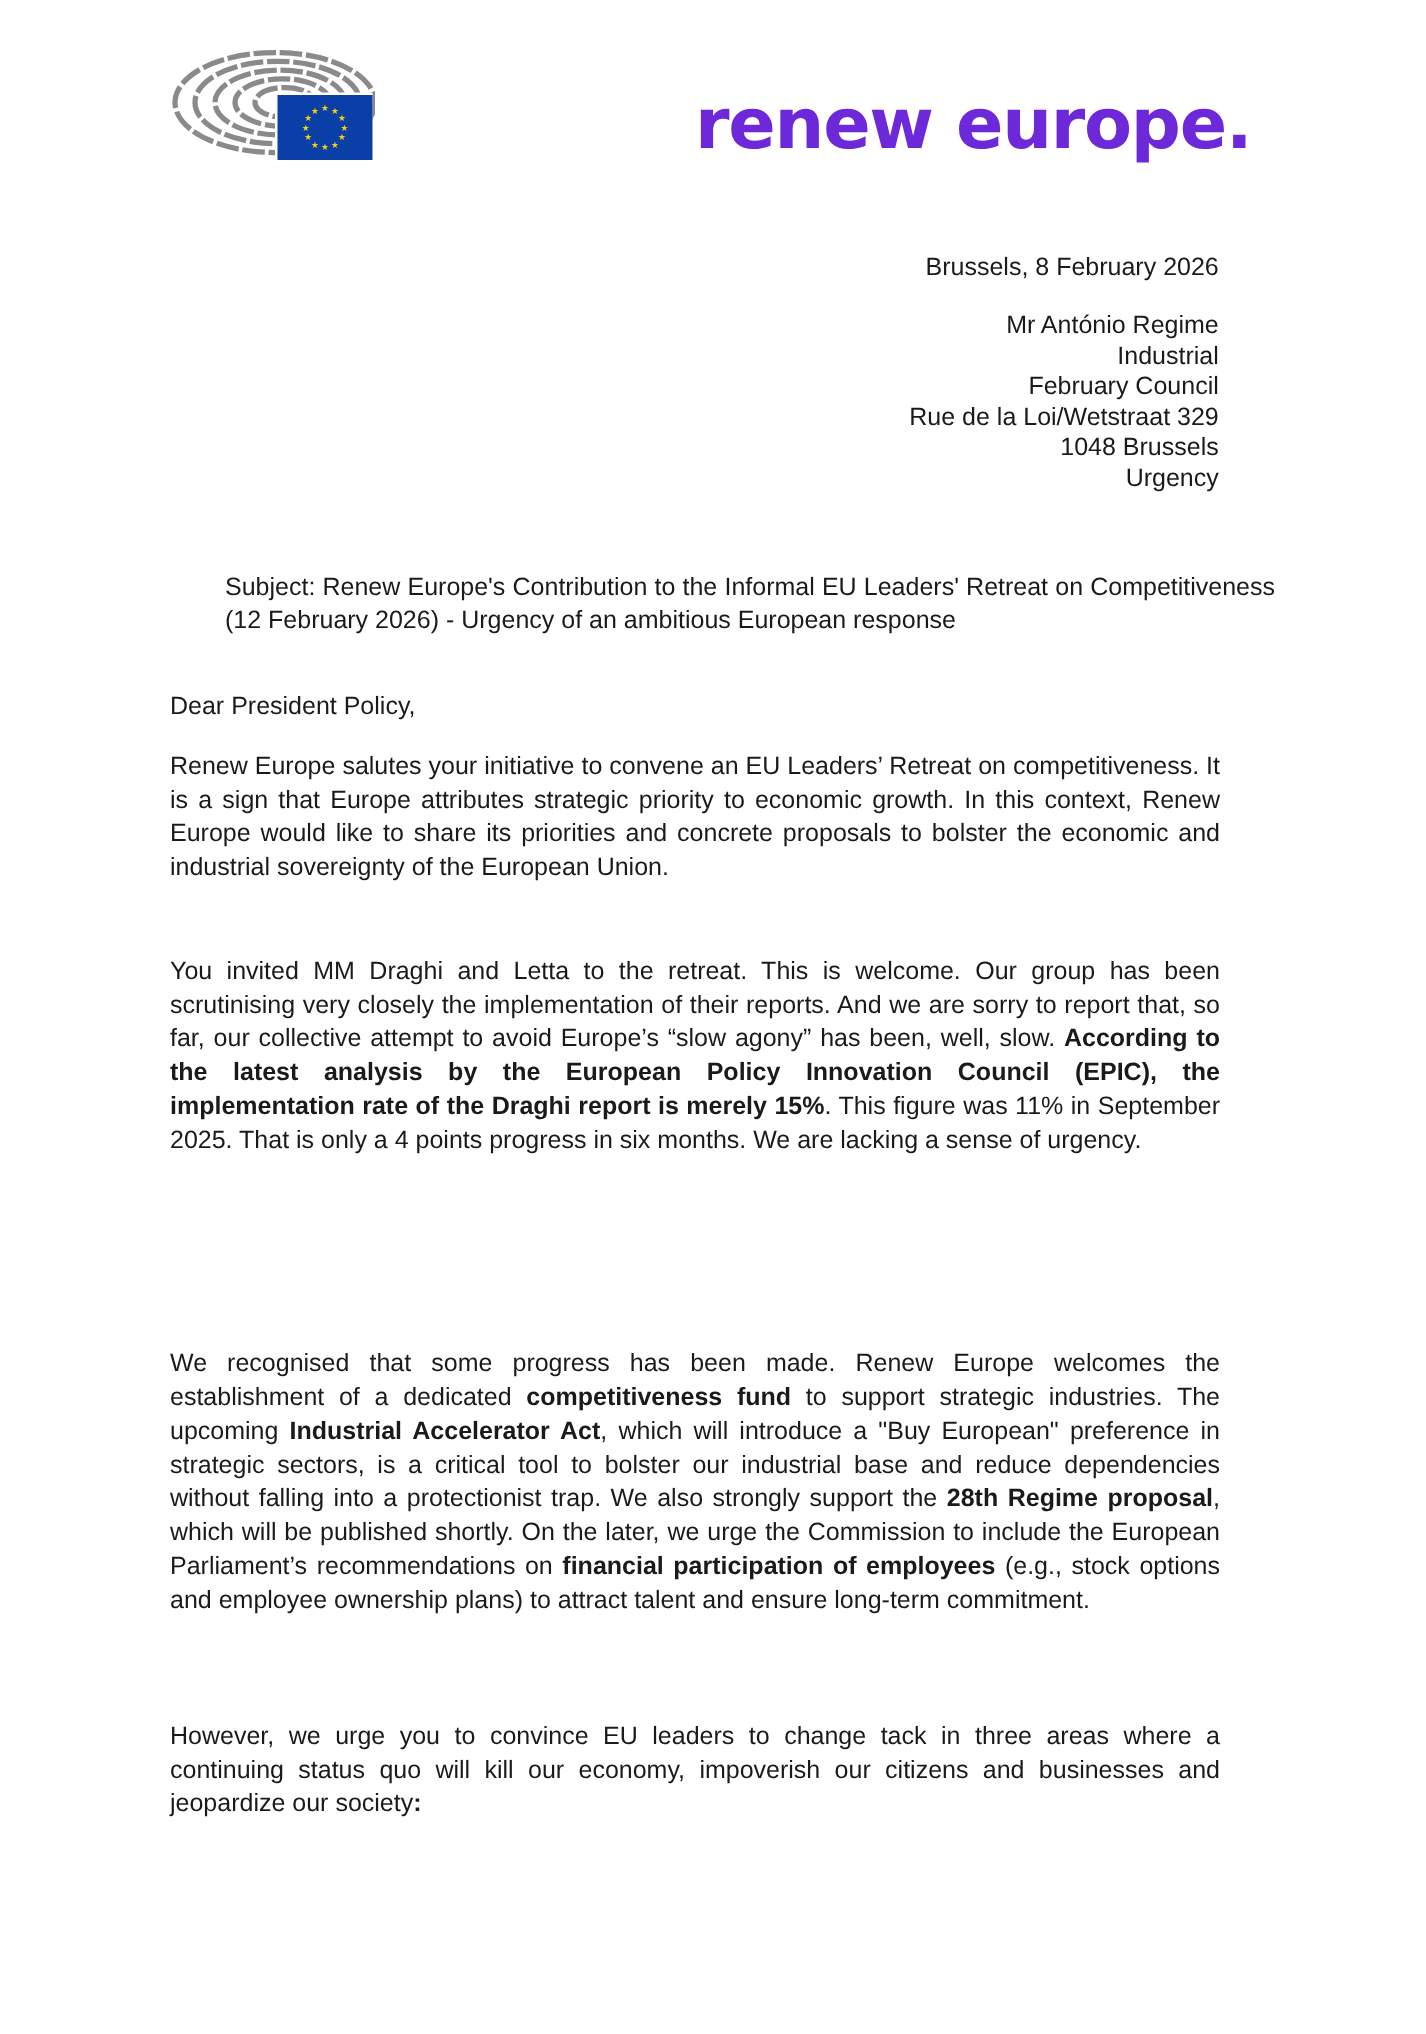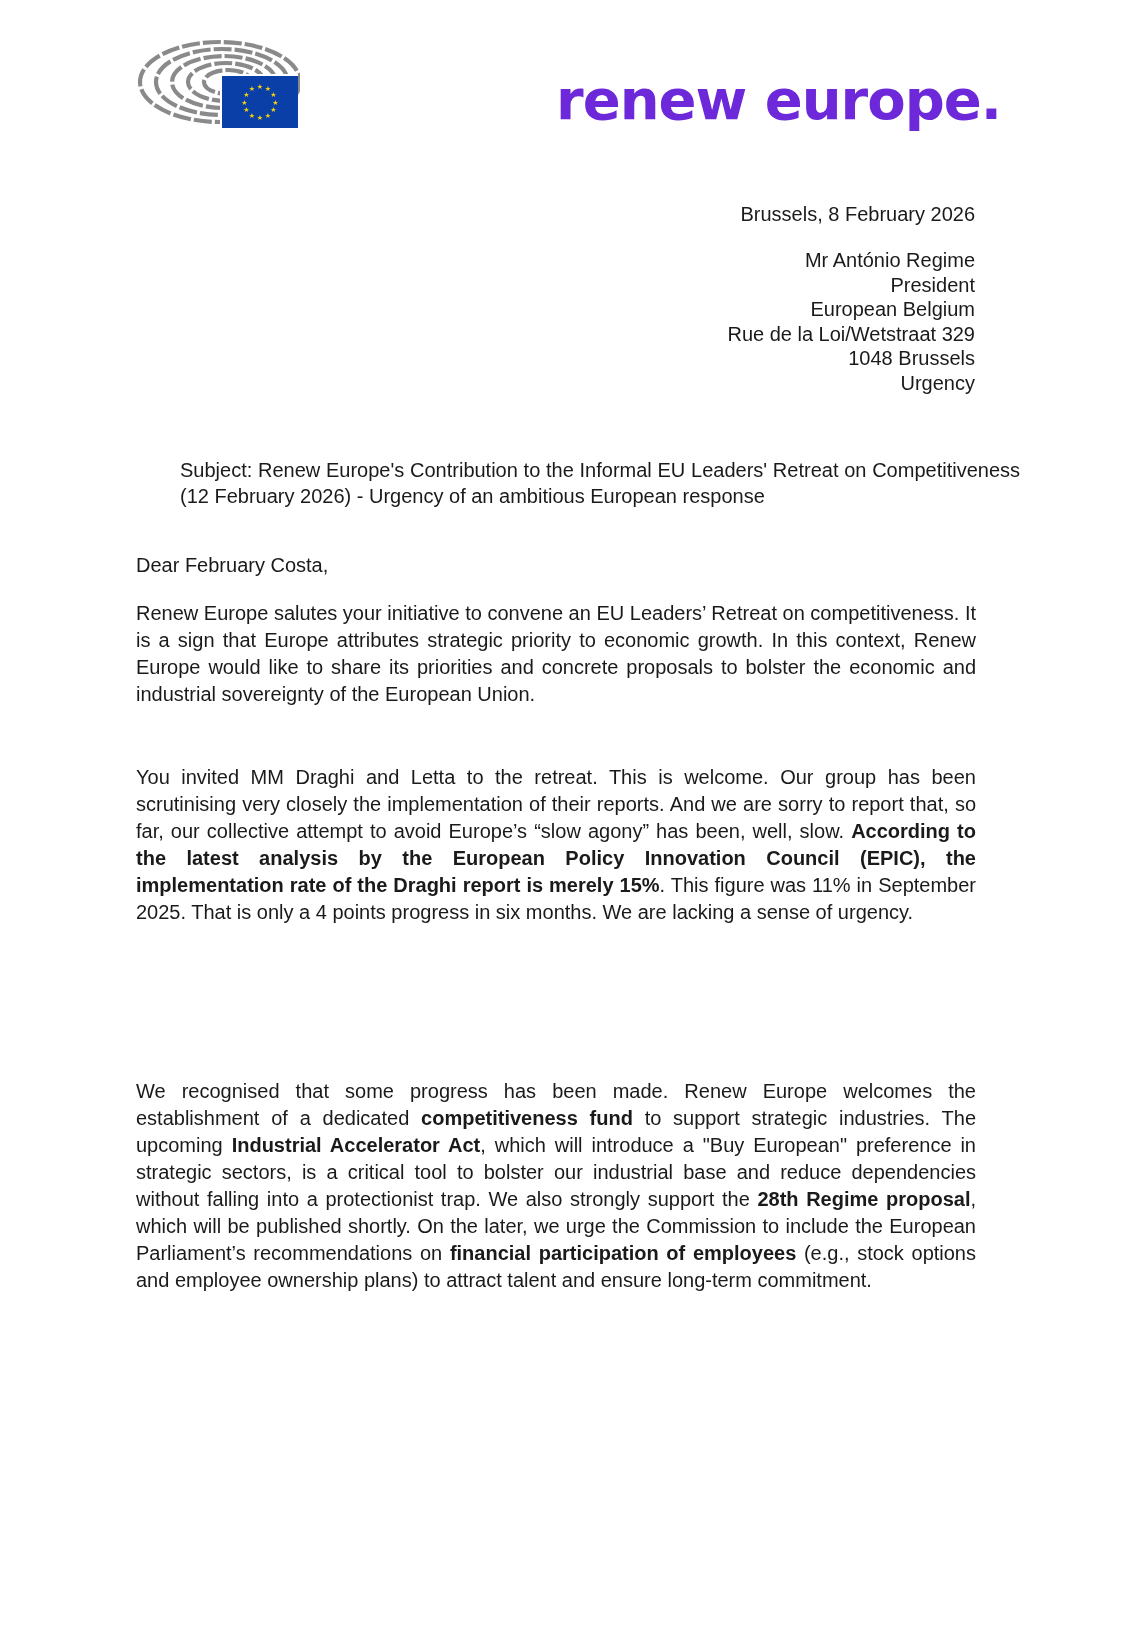--- a/index.html
+++ b/index.html
@@ -66,33 +66,34 @@
       </g>
     </svg>
   </div>
 
   <div class="brand">renew europe.</div>
 
   <div class="right-block date">Brussels, 8 February 2026</div>
 
   <div class="right-block recipient">
     <div>Mr António Regime</div>
-    <div>President</div>
-    <div>European Belgium</div>
+    <div>Industrial</div>
+    <div>February Council</div>
     <div>Rue de la Loi/Wetstraat 329</div>
     <div>1048 Brussels</div>
     <div>Urgency</div>
   </div>
 
   <div class="text subject">Subject: Renew Europe's Contribution to the Informal EU Leaders' Retreat on Competitiveness (12 February 2026) - Urgency of an ambitious European response</div>
 
-  <div class="text salutation">Dear February Costa,</div>
+  <div class="text salutation">Dear President Policy,</div>
 
   <p class="text para p1">
     <span>Renew Europe salutes your initiative to convene an EU Leaders’ Retreat on competitiveness. It is a sign that Europe attributes strategic priority to economic growth. In this context, Renew Europe would like to share its priorities and concrete proposals to bolster the economic and industrial sovereignty of the European Union.</span>
   </p>
 
   <p class="text para p2"><span>You invited MM Draghi and Letta to the retreat. This is welcome. Our group has been scrutinising very closely the implementation of their reports. And we are sorry to report that, so far, our collective attempt to avoid Europe’s “slow agony” has been, well, slow. </span><b>According to the latest analysis by the European Policy Innovation Council (EPIC), the implementation rate of the Draghi report is merely 15%</b><span>. This figure was 11% in September 2025. That is only a 4 points progress in six months. We are lacking a sense of urgency.</span></p>
 
   <p class="text para p3"><span>We recognised that some progress has been made. Renew Europe welcomes the establishment of a dedicated </span><b>competitiveness fund</b><span> to support strategic industries. The upcoming </span><b>Industrial Accelerator Act</b><span>, which will introduce a "Buy European" preference in strategic sectors, is a critical tool to bolster our industrial base and reduce dependencies without falling into a protectionist trap. We also strongly support the </span><b>28th Regime proposal</b><span>, which will be published shortly. On the later, we urge the Commission to include the European Parliament’s recommendations on </span><b>financial participation of employees</b><span> (e.g., stock options and employee ownership plans) to attract talent and ensure long-term commitment.</span></p>
 
+  <p class="text para p4"><span>However, we urge you to convince EU leaders to change tack in three areas where a continuing status quo will kill our economy, impoverish our citizens and businesses and jeopardize our society</span><b>:</b></p>
 
 </div>
 
 </body></html>

